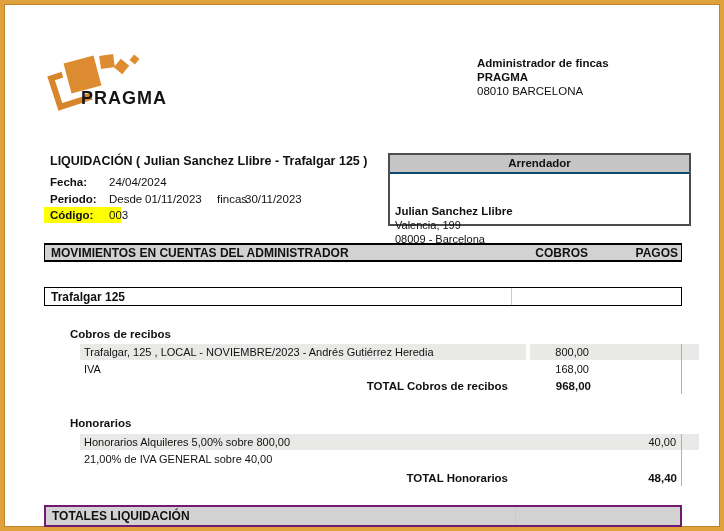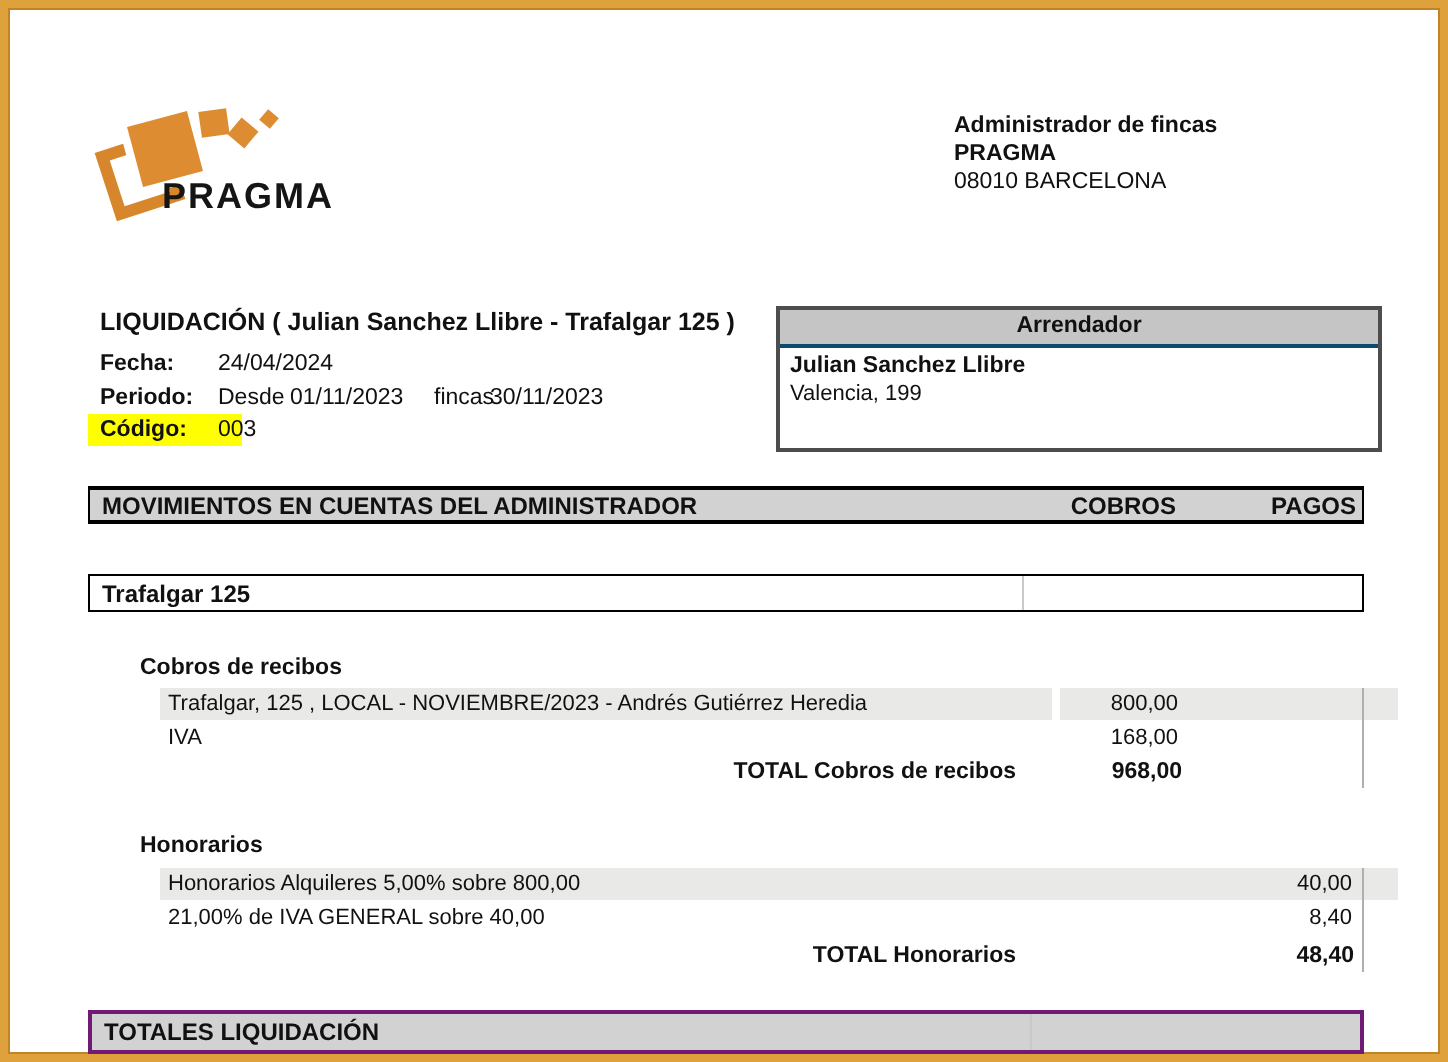--- a/index.html
+++ b/index.html
@@ -36,21 +36,21 @@
   
   .title{left:46px;top:150px;font-size:12.5px;font-weight:bold;}
   .lbl{font-weight:bold;font-size:11.5px;}
   .val{font-size:11.5px;}
   .hl{left:40px;top:203px;width:77px;height:16px;background:#FFFF00;}
 
   
   .arr-box{left:384px;top:149px;width:303px;height:73px;border:2px solid #4D4D4D;box-sizing:border-box;background:#fff;}
   .arr-head{height:17px;background:#C5C5C5;border-bottom:2px solid #0c4a6e;
     text-align:center;font-weight:bold;font-size:11.5px;line-height:17px;}
-  .arr-body{padding:2px 5px;font-size:11px;line-height:14px;}
+  .arr-body{padding:2px 5px;font-size:11px;line-height:14px;margin-top:28px;}
   .arr-name{font-weight:bold;font-size:11.5px;}
 
   
   .bar{left:40px;width:638px;box-sizing:border-box;background:#D2D2D2;
     display:flex;align-items:center;font-weight:bold;font-size:12px;}
   .bar-mov{top:239px;height:19px;border-top:2px solid #000;border-bottom:2px solid #000;
     border-left:1px solid #000;border-right:1px solid #000;padding-left:6px;}
   .bar-tot{top:501px;height:22px;border:2px solid #701a75;padding-left:6px;}
   .bar .colhead{position:absolute;top:0;height:100%;display:flex;align-items:center;}
   .col-cobros{right:93px;}
@@ -108,20 +108,21 @@
 
   <div class="abs hl"></div>
   <span class="abs lbl" style="left:46px;top:205px;">Código:</span>
   <span class="abs val" style="left:105px;top:205px;">003</span>
 
   <div class="abs arr-box">
     <div class="arr-head">Arrendador</div>
     <div class="arr-body">
       <div class="arr-name">Julian Sanchez Llibre</div>
       <div>Valencia, 199</div>
+      <div>08009 - Barcelona</div>
     </div>
   </div>
 
   <div class="abs bar bar-mov">
     <span>MOVIMIENTOS EN CUENTAS DEL ADMINISTRADOR</span>
     <span class="colhead col-cobros">COBROS</span>
     <span class="colhead col-pagos">PAGOS</span>
   </div>
 
   <div class="abs prop-box">
@@ -141,21 +142,20 @@
   <div class="tot-lbl" style="top:374px;">TOTAL Cobros de recibos</div>
   <div class="num cob tot-num" style="top:374px;width:79px;">968,00</div>
   <div class="vline" style="top:340px;height:50px;"></div>
 
   <div class="abs sec-head" style="left:66px;top:413px;">Honorarios</div>
 
   <div class="cell gray desc" style="top:430px;width:619px;">Honorarios Alquileres 5,00% sobre 800,00</div>
   <div class="num pag" style="top:430px;">40,00</div>
 
   <div class="cell desc" style="top:447px;">21,00% de IVA GENERAL sobre 40,00</div>
-  <div class="num pag" style="top:447px;">8,40</div>
 
   <div class="tot-lbl" style="top:466px;">TOTAL Honorarios</div>
   <div class="num pag tot-num" style="top:466px;width:113px;">48,40</div>
   <div class="vline" style="top:430px;height:52px;"></div>
 
   <div class="abs bar bar-tot">
     <span>TOTALES LIQUIDACIÓN</span>
     <span class="vdiv" style="left:469px;"></span>
   </div>
 

